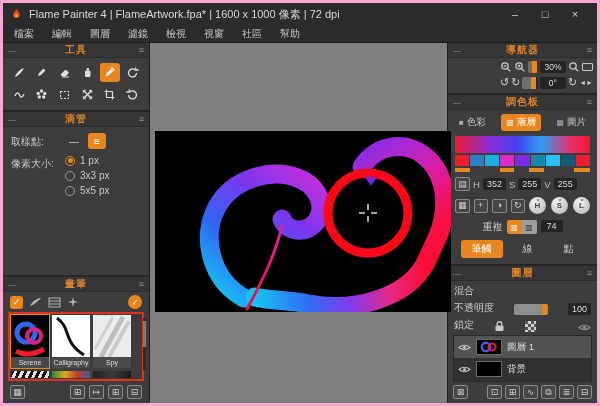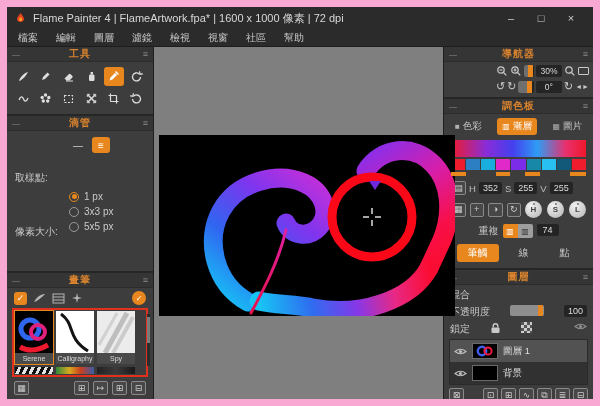--- a/index.html
+++ b/index.html
@@ -1,17 +1,17 @@
 <!DOCTYPE html>
 <html><head>
 <meta charset="utf-8">
 <style>
   *{box-sizing:border-box;margin:0;padding:0;}
   body{background:#555;font-family:"Liberation Sans","DejaVu Sans",sans-serif;}
-  .window{width:600px;height:406px;border:7px solid #f9a8d4;background:#84cc16;display:flex;flex-direction:column;overflow:hidden;}
+  .window{width:600px;height:406px;border:3px solid #f9a8d4;background:#84cc16;display:flex;flex-direction:column;overflow:hidden;}
   
   .titlebar{flex:0 0 22px;display:flex;align-items:center;padding:0 7px;gap:6px;background:#2b2b2b;color:#d8d8d8;font-size:11px;white-space:nowrap;}
   .win-btns{margin-left:auto;display:flex;}
   .win-btn{width:30px;text-align:center;font-size:11px;color:#cfcfcf;cursor:default;}
   
   .menubar{flex:0 0 18px;display:flex;align-items:center;background:#2b2b2b;border-bottom:1px solid #1d1d1d;padding:0 2px;}
   .menu-item{padding:0 9px;font-size:10px;color:#c9c9c9;}
   
   .main{flex:1;display:flex;min-height:0;}
   .dock{background:#262626;display:flex;flex-direction:column;min-height:0;}
@@ -22,21 +22,21 @@
   .ph-btn{color:#8f8f8f;font-size:8px;width:12px;}
   .ph-title{flex:1;text-align:center;color:#d9832e;font-size:10px;font-weight:bold;letter-spacing:1px;}
   .ph-menu{color:#8f8f8f;font-size:9px;width:12px;text-align:right;}
   
   .tools-grid{display:grid;grid-template-columns:repeat(6,1fr);gap:3px 2px;padding:5px 6px 6px;}
   .tool{height:19px;border-radius:3px;display:flex;align-items:center;justify-content:center;}
   .tool.active{background:#e8871e;}
   
   .panel.dropper{flex:1;}
   .drow{display:flex;align-items:flex-start;padding:6px 8px 0;font-size:10px;color:#c9c9c9;}
-  .drow .lbl{width:54px;padding-top:2px;margin-top:32px;}
+  .drow .lbl{width:54px;padding-top:2px;}
   .sbtn{width:18px;height:16px;border-radius:3px;display:flex;align-items:center;justify-content:center;color:#d0d0d0;margin-right:5px;font-size:10px;}
   .sbtn.orange{background:#e8871e;color:#fff;}
   .radio{display:flex;align-items:center;gap:5px;font-size:10px;color:#c9c9c9;margin-bottom:4px;}
   .rdot{width:10px;height:10px;border:1px solid #9a9a9a;border-radius:50%;position:relative;}
   .radio.sel .rdot{border-color:#e8871e;}
   .radio.sel .rdot::after{content:"";position:absolute;inset:1.5px;background:#e8871e;border-radius:50%;}
   
   .filter-row{display:flex;align-items:center;gap:6px;padding:3px 7px 2px;}
   .chk{width:13px;height:13px;background:#e8871e;border-radius:3px;color:#fff;font-size:9px;display:flex;align-items:center;justify-content:center;}
   .done{margin-left:auto;width:14px;height:14px;border-radius:50%;background:#e8871e;color:#fff;font-size:8px;display:flex;align-items:center;justify-content:center;}
@@ -89,21 +89,21 @@
   .repeat-row{display:flex;align-items:flex-start;justify-content:center;gap:4px;padding:6px 0 0;font-size:10px;color:#c9c9c9;}
   .toggle{display:flex;}
   .tg{width:15px;height:14px;display:flex;align-items:center;justify-content:center;font-size:8px;}
   .tg.on{background:#e8871e;color:#fff;border-radius:2px 0 0 2px;}
   .tg.off{background:#9e9e9e;color:#333;border-radius:0 2px 2px 0;}
   .mode-tabs{display:flex;align-items:center;justify-content:space-around;padding:6px 8px 6px;}
   .mtab{font-size:10px;color:#c9c9c9;padding:2px 11px;border-radius:3px;}
   .mtab.active{background:#e8871e;color:#fff;}
   
   .panel.layers{flex:1;margin-bottom:0;}
-  .lrow{display:flex;align-items:flex-start;gap:20px;padding:3px 6px 0;font-size:10px;color:#c9c9c9;}
+  .lrow{display:flex;align-items:flex-end;gap:20px;padding:3px 6px 0;font-size:10px;color:#c9c9c9;}
   .blend-dd{flex:1;display:flex;align-items:center;background:#9e9e9e;border-radius:2px;color:#222;font-size:9.5px;padding:1px 5px;height:14px;}
   .blend-dd .arrow{margin-left:auto;color:#555;font-size:8px;}
   .op-slider{flex:1;height:11px;background:#8e8e8e;border-radius:2px;position:relative;}
   .op-slider .handle{position:absolute;right:1px;top:0;bottom:0;width:5px;background:#e8871e;border-radius:1px;}
   .checker{width:11px;height:11px;background:#555;background-image:linear-gradient(45deg,#ccc 25%,transparent 25%,transparent 75%,#ccc 75%),linear-gradient(45deg,#ccc 25%,transparent 25%,transparent 75%,#ccc 75%);background-size:6px 6px;background-position:0 0,3px 3px;}
   .layer-list{flex:1;margin:3px 5px 0;background:#313131;border:1px solid #2a2a2a;display:flex;flex-direction:column;min-height:0;}
   .layer-item{flex:0 0 22px;display:flex;align-items:center;gap:5px;padding:0 4px;}
   .layer-item.selected{background:#525252;}
   .layer-thumb{width:26px;height:16px;background:#000;border:1px solid #6a6a6a;overflow:hidden;}
   .layer-name{font-size:9.5px;color:#ddd;}

